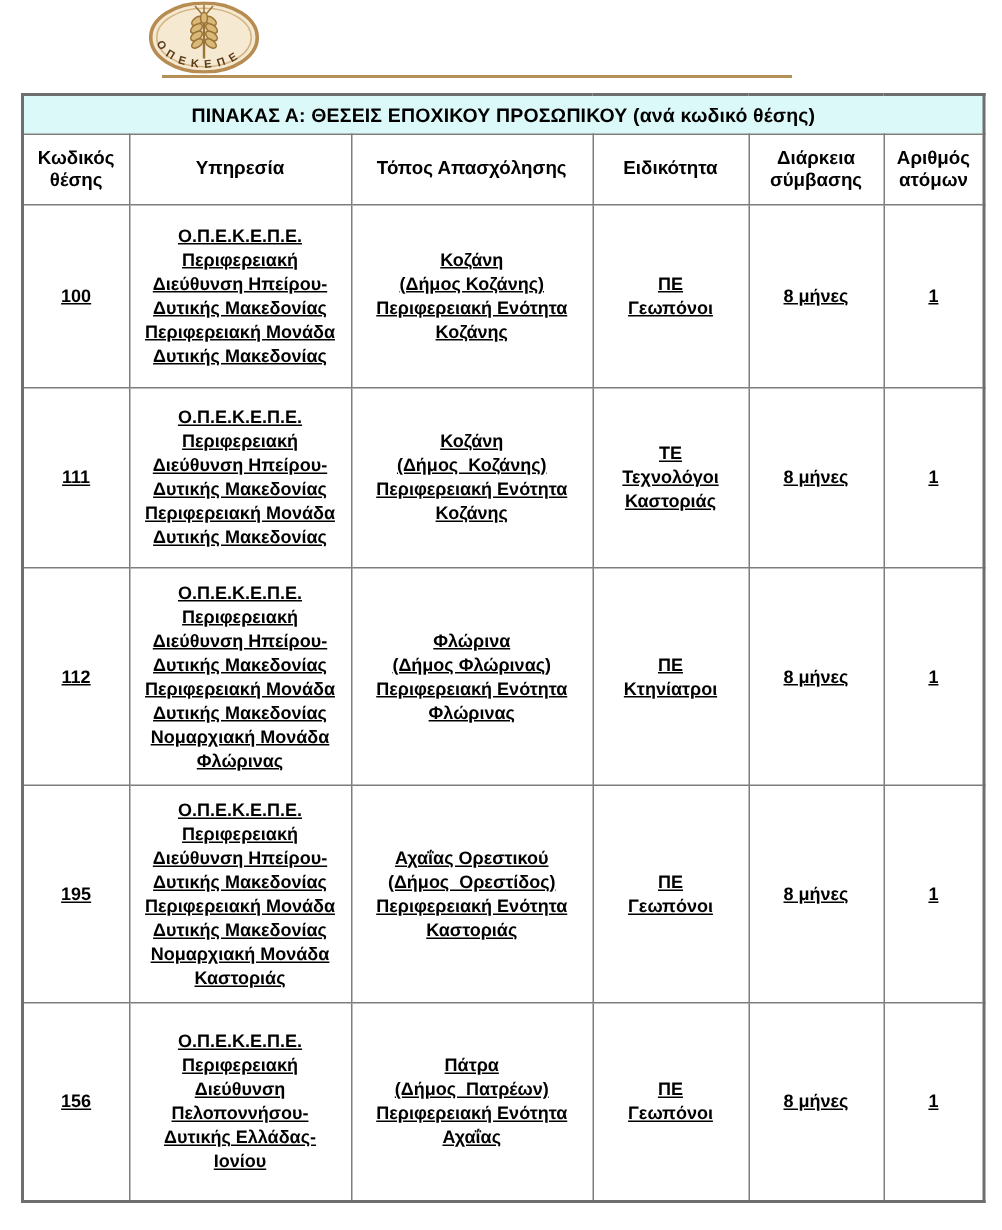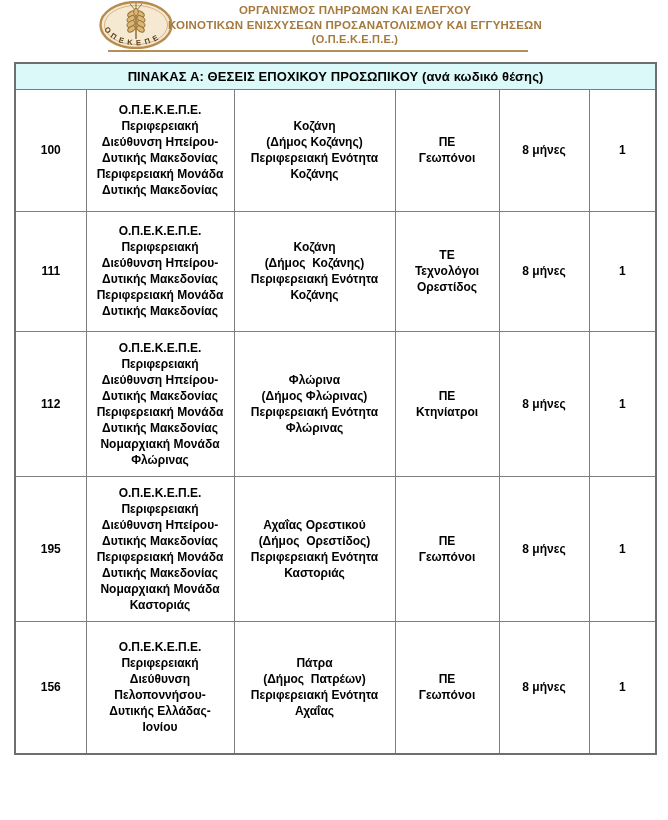--- a/index.html
+++ b/index.html
@@ -34,21 +34,21 @@
     text-align:center;vertical-align:middle;
     padding:2px 3px;box-sizing:border-box;
     white-space:pre-wrap;word-wrap:break-word;
   }
   .tbl{border:2px solid #6e6e6e;}
   .title-row th{
     background:#dcf9f9;
     font-size:13px;height:26px;letter-spacing:.1px;
   }
   .head-row th{font-size:12.5px;line-height:15px;height:47px;}
-  .body-row td{font-size:12px;line-height:16px;}
+  .body-row td{font-size:12px;line-height:16px;text-decoration:underline;}
   .r0 td{height:122px;}
   .r1 td{height:120px;}
   .r2 td{height:145px;}
   .r3 td{height:145px;}
   .r4 td{height:133px;}
 </style>
 </head>
 <body>
 
 <div class="page">
@@ -74,41 +74,44 @@
         <ellipse cx="37" cy="11" rx="2.3" ry="3.6"></ellipse>
       </g>
 
       <defs>
           <path id="arcpath" d="M 5,20 A 32,21 0 0 0 69,26"></path>
         </defs>
       <text font-size="7.5" font-weight="bold" fill="#5a3c18" letter-spacing="4" font-family="Liberation Sans, sans-serif">
         <textPath href="#arcpath" startOffset="8">ΟΠΕΚΕΠΕ</textPath>
       </text>
     </svg>
-    <div class="org-text">
-      <div class="l1">ΟΡΓΑΝΙΣΜΟΣ ΠΛΗΡΩΜΩΝ ΚΑΙ ΕΛΕΓΧΟΥ</div>
-      <div class="l2">ΚΟΙΝΟΤΙΚΩΝ ΕΝΙΣΧΥΣΕΩΝ ΠΡΟΣΑΝΑΤΟΛΙΣΜΟΥ ΚΑΙ ΕΓΓΥΗΣΕΩΝ</div>
-      <div class="l3">(Ο.Π.Ε.Κ.Ε.Π.Ε.)</div>
-    </div>
     <div class="gold-rule"></div>
   </div>
 
   <table class="tbl">
     <colgroup>
       <col style="width:71px">
         <col style="width:148px">
         <col style="width:161px">
       <col style="width:104px">
         <col style="width:90px">
         <col style="width:67px">
     </colgroup>
     <tbody>
         <tr class="title-row">
       <th colspan="6">ΠΙΝΑΚΑΣ Α: ΘΕΣΕΙΣ ΕΠΟΧΙΚΟΥ ΠΡΟΣΩΠΙΚΟΥ (ανά κωδικό θέσης)</th>
     </tr>
+    <tr class="head-row">
+      <th>Κωδικός θέσης</th>
+      <th>Υπηρεσία</th>
+      <th>Τόπος Απασχόλησης</th>
+      <th>Ειδικότητα</th>
+      <th>Διάρκεια σύμβασης</th>
+      <th>Αριθμός ατόμων</th>
+    </tr>
     <tr class="body-row r0">
       <td>100</td>
       <td>Ο.Π.Ε.Κ.Ε.Π.Ε.
 Περιφερειακή
 Διεύθυνση Ηπείρου-
 Δυτικής Μακεδονίας
 Περιφερειακή Μονάδα
 Δυτικής Μακεδονίας</td>
       <td>Κοζάνη
 (Δήμος Κοζάνης)
@@ -126,21 +129,21 @@
 Διεύθυνση Ηπείρου-
 Δυτικής Μακεδονίας
 Περιφερειακή Μονάδα
 Δυτικής Μακεδονίας</td>
       <td>Κοζάνη
 (Δήμος  Κοζάνης)
 Περιφερειακή Ενότητα
 Κοζάνης</td>
       <td>ΤΕ
 Τεχνολόγοι
-Ορεστίδος</td>
+Καστοριάς</td>
       <td>8 μήνες</td>
       <td>1</td>
     </tr>
     <tr class="body-row r2">
       <td>112</td>
       <td>Ο.Π.Ε.Κ.Ε.Π.Ε.
 Περιφερειακή
 Διεύθυνση Ηπείρου-
 Δυτικής Μακεδονίας
 Περιφερειακή Μονάδα

